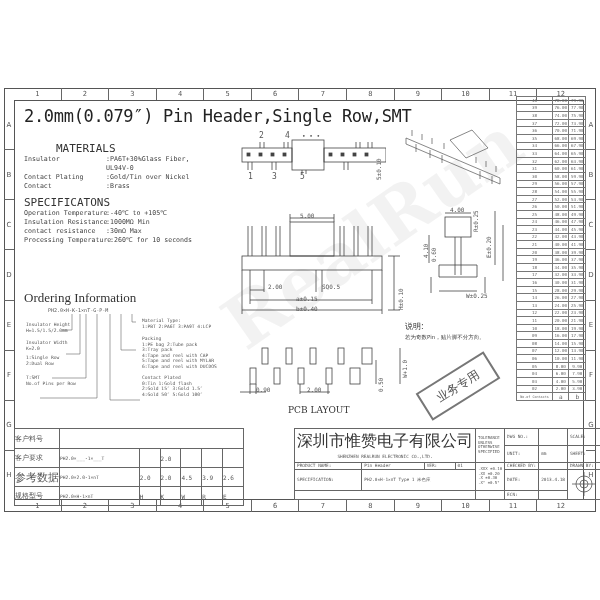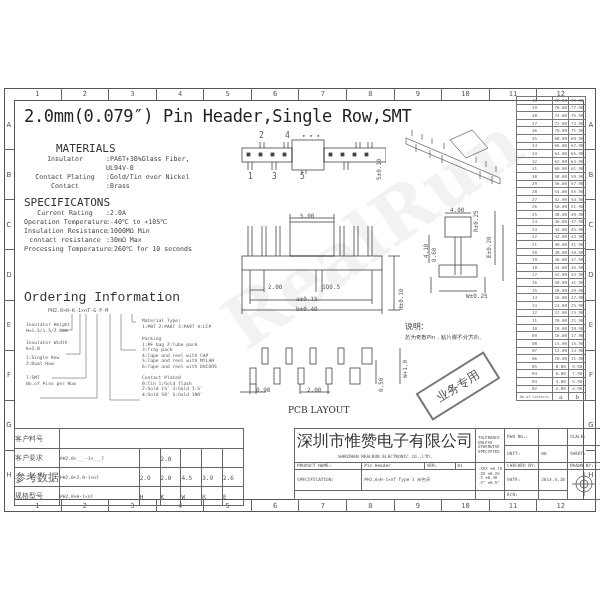--- a/index.html
+++ b/index.html
@@ -9,21 +9,21 @@
   .inner { position:absolute; left:14px; top:100px; width:570px; height:400px; border:1px solid #555; box-sizing:border-box; }
   .colruler { position:absolute; left:14px; width:570px; height:12px; display:flex; }
   .colruler div { flex:1; border-right:1px solid #666; font-size:7px; text-align:center; line-height:12px; color:#555; font-family:"DejaVu Sans Mono", monospace; }
   .colruler div:last-child { border-right:none; }
   .rowruler { position:absolute; top:100px; width:10px; height:400px; display:flex; flex-direction:column; }
   .rowruler div { flex:1; border-bottom:1px solid #666; font-size:7px; display:flex; align-items:center; justify-content:center; color:#555; font-family:"DejaVu Sans", sans-serif; }
   .rowruler div:last-child { border-bottom:none; }
   .title { left:24px; top:106px; font-size:17px; font-family:"DejaVu Sans Mono", monospace; color:#222; letter-spacing:-0.3px; }
   .h2 { font-size:11px; font-family:"DejaVu Sans Mono", monospace; color:#333; }
   .spec { font-size:6.6px; font-family:"DejaVu Sans Mono", monospace; color:#444; line-height:9px; }
-  .spec .row { display:flex;text-align:center; }
+  .spec .row { display:flex; }
   .spec .k { width:82px; white-space:nowrap; }
   .small { font-size:4.6px; font-family:"DejaVu Sans Mono", monospace; color:#555; line-height:5.6px; white-space:nowrap; }
   table { border-collapse:collapse; }
   .rt td { border:1px solid #777; font-size:4.2px; text-align:center; height:6.6px; padding:0; color:#666; font-family:"DejaVu Sans Mono", monospace; }
   .bt td { border:1px solid #666; font-size:6px; padding:0 0; color:#555; font-family:"DejaVu Sans Mono", monospace; white-space:nowrap; }
   .tb td { border:1px solid #666; font-size:4.4px; padding:0 2px; color:#555; font-family:"DejaVu Sans Mono", monospace; white-space:nowrap; }
   svg { position:absolute; }
   .stamp { position:absolute; left:418px; top:370px; width:76px; height:28px; border:2px solid #777; transform:rotate(-32deg); display:flex; align-items:center; justify-content:center; font-size:12px; color:#555; font-family:"DejaVu Sans", sans-serif; }
   .watermark { position:absolute; left:200px; top:190px; font-size:72px; color:rgba(0,0,0,0.05); transform:rotate(-35deg); font-family:"DejaVu Serif", serif; font-weight:bold; }
 </style>
@@ -102,42 +102,38 @@
     </div>
   <div class="row">
       <span class="k">Contact</span>
       <span>:Brass</span>
     </div>
 </div>
 
 <div class="abs h2" style="left:24px;top:196px;">SPECIFICATONS</div>
 <div class="abs spec" style="left:24px;top:209px;">
   <div class="row">
-      <span class="k">Current Rating</span>
-      <span>:2.0A</span>
-    </div>
-  <div class="row">
       <span class="k">Operation Temperature</span>
       <span>:-40℃ to +105℃</span>
     </div>
   <div class="row">
       <span class="k">Insulation Resistance</span>
       <span>:1000MΩ Min</span>
     </div>
   <div class="row">
       <span class="k">contact resistance</span>
       <span>:30mΩ Max</span>
     </div>
   <div class="row">
       <span class="k" style="width:86px;">Processing Temperature</span>
       <span>:260℃ for 10 seconds</span>
     </div>
 </div>
 
-<div class="abs" style="left:24px;top:290px;font-size:13px;font-family:Liberation Mono, monospace;color:#333;">Ordering Information</div>
+<div class="abs" style="left:24px;top:290px;font-size:13px;font-family:Liberation Serif, serif;color:#333;">Ordering Information</div>
 <div class="abs small" style="left:48px;top:308px;font-size:5px;">PH2.0×H-K-1×nT-G-P-M</div>
 <svg width="240" height="100" style="left:0;top:310px;">
   <g stroke="#666" stroke-width="0.6" fill="none">
     <path d="M72 4 V20 H62"></path>
     <path d="M80 4 V44 H66"></path>
     <path d="M86 4 V68 H52"></path>
     <path d="M97 4 V88 H40"></path>
     <path d="M110 4 V90 H140"></path>
     <path d="M121 4 V40 H136"></path>
     <path d="M132 4 V12 H136"></path>

